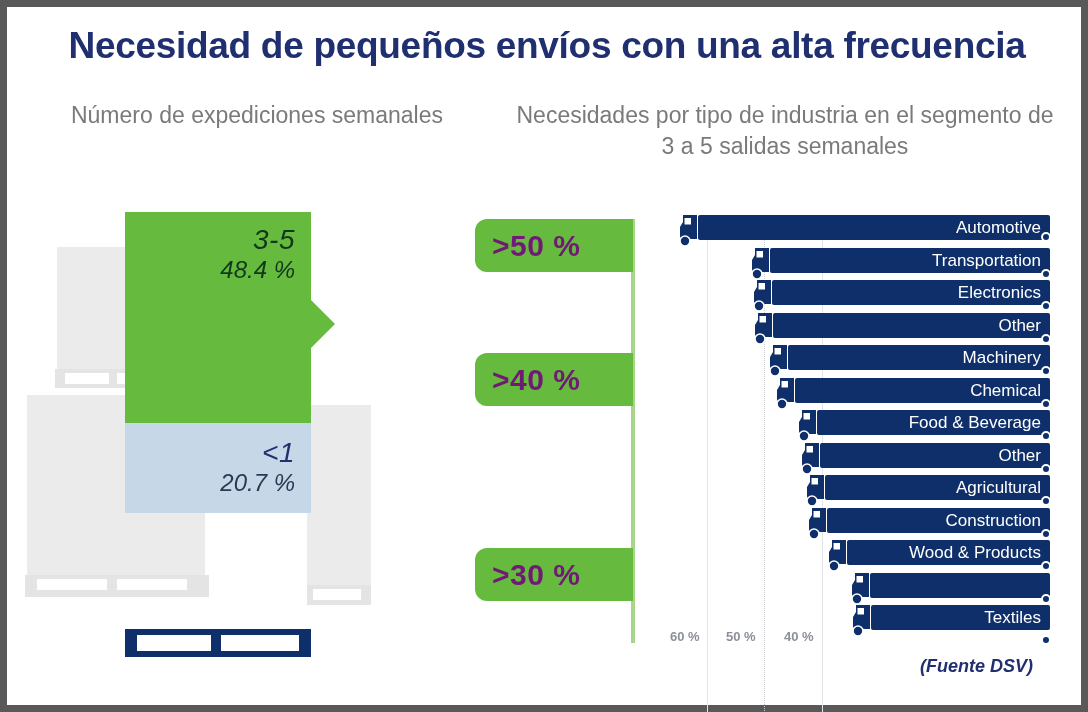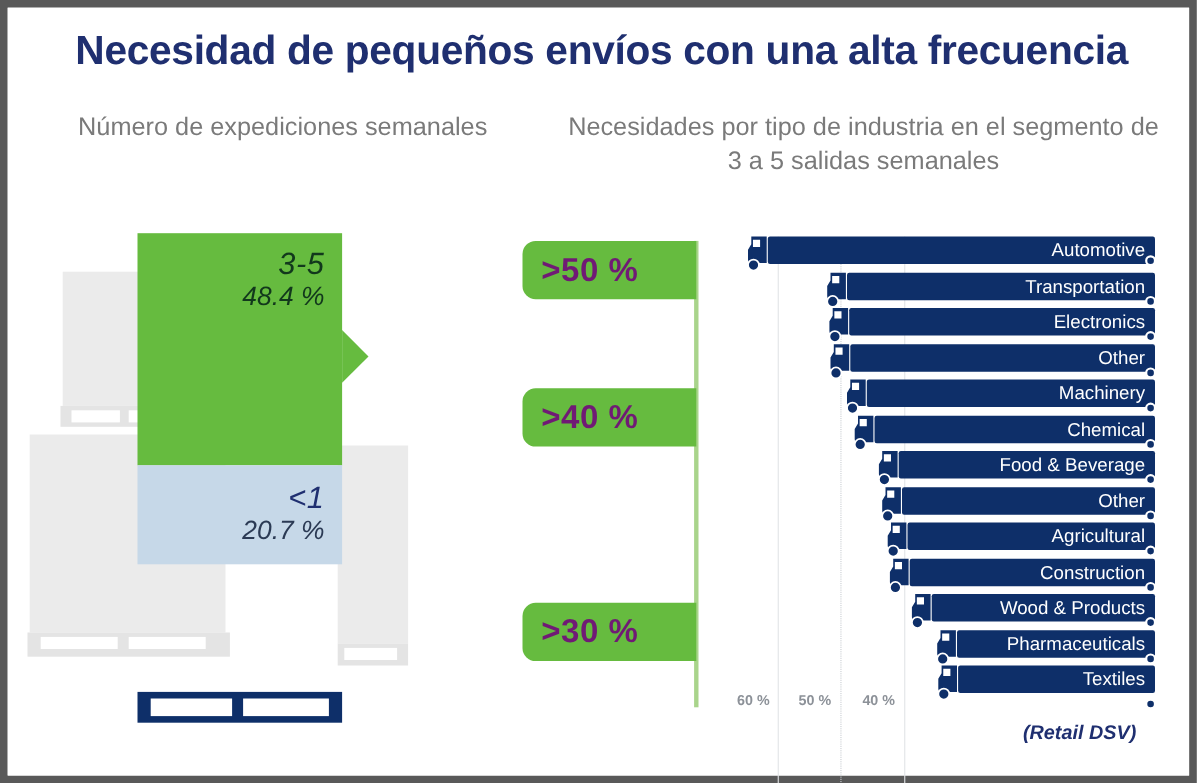--- a/index.html
+++ b/index.html
@@ -357,32 +357,31 @@
             <div class="bar-label">Wood &amp; Products</div>
             <div class="wheel-right"></div>
           </div>
           <div class="bar-row" style="left: 208.3px; top: 365.5px; width: 179.7px; height: 25px;">
     <svg class="truck" viewBox="0 0 21 33">
       <path d="M4 1 h14 v24 h-14 a3 3 0 0 1 -3 -3 v-9 l3 -5 z" fill="#0e2f69"></path>
       <path d="M5.5 4 h6.5 v6.5 h-6.5 z" fill="#ffffff"></path>
       <circle cx="6" cy="27" r="5" fill="#0e2f69" stroke="#ffffff" stroke-width="1.6"></circle>
     </svg>
             <div class="bar-body"></div>
-            <div class="bar-label">Pharmaceuticals</div>
             <div class="wheel-right"></div>
           </div>
           <div class="bar-row" style="left: 209.45px; top: 398px; width: 178.55px; height: 34px;">
     <svg class="truck" viewBox="0 0 21 33">
       <path d="M4 1 h14 v24 h-14 a3 3 0 0 1 -3 -3 v-9 l3 -5 z" fill="#0e2f69"></path>
       <path d="M5.5 4 h6.5 v6.5 h-6.5 z" fill="#ffffff"></path>
       <circle cx="6" cy="27" r="5" fill="#0e2f69" stroke="#ffffff" stroke-width="1.6"></circle>
     </svg>
             <div class="bar-body"></div>
             <div class="bar-label">Textiles</div>
             <div class="wheel-right"></div>
           </div>
         </div>
     </div>
 
-    <div id="source">(Retail DSV)</div>
+    <div id="source">(Fuente DSV)</div>
 
   </div>
 </div>
 
 </body></html>

